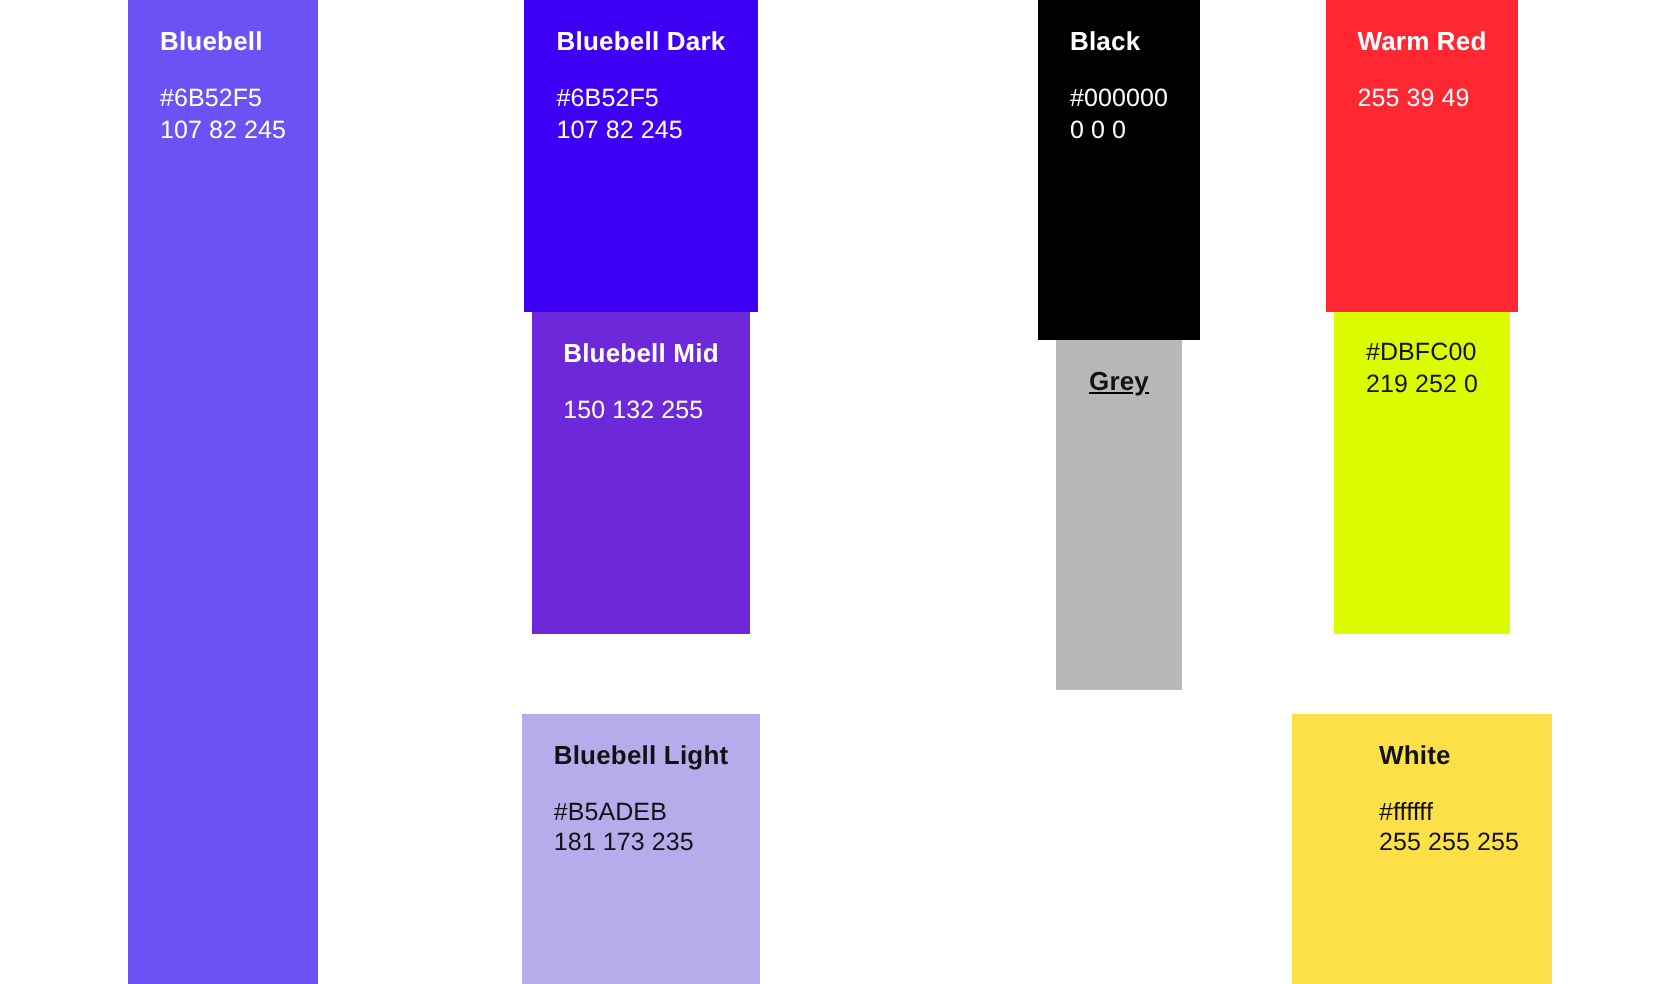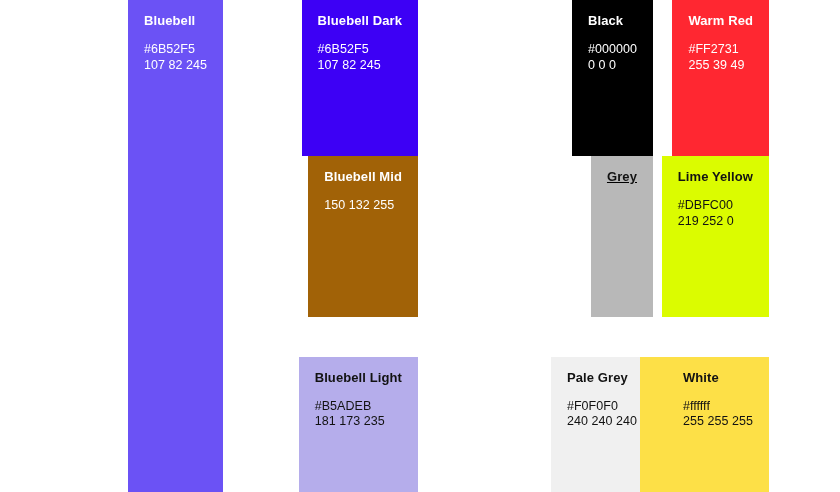--- a/index.html
+++ b/index.html
@@ -20,21 +20,21 @@
     height: 492px;
     display: flex;
     flex-direction: row;
     align-items: stretch;
   }
 
   
   .col {
     display: flex;
     flex-direction: column;
-    align-items: flex-end;
+    align-items: center;
     box-sizing: border-box;
   }
   .col-1 { width: 223px; }
   .col-2 { width: 195px; }
   .col-3 { width: 235px; padding-left: 48px; }
   .col-4 { width: 116px; border-radius: 30px; }
 
   
   .swatch {
     box-sizing: border-box;
@@ -89,21 +89,21 @@
   </div>
 
   <div class="col col-2">
     <div class="swatch swatch-row-1 tone-light" style="background-color: rgb(61, 0, 245);">
       <div class="swatch-name">Bluebell Dark</div>
       <div class="swatch-values">
         <span class="swatch-hex">#6B52F5</span>
         <span class="swatch-rgb">107 82 245</span>
       </div>
     </div>
-    <div class="swatch swatch-row-2 tone-light" style="background-color: #a16207;">
+    <div class="swatch swatch-row-2 tone-light" style="background-color: #6d28d9;">
       <div class="swatch-name">Bluebell Mid</div>
       <div class="swatch-values">
         <span class="swatch-rgb">150 132 255</span>
       </div>
     </div>
     <div class="swatch swatch-row-3 tone-dark" style="background-color: rgb(181, 173, 235);">
       <div class="swatch-name">Bluebell Light</div>
       <div class="swatch-values">
         <span class="swatch-hex">#B5ADEB</span>
         <span class="swatch-rgb">181 173 235</span>
@@ -115,39 +115,30 @@
     <div class="swatch swatch-row-1 tone-light" style="background-color: rgb(0, 0, 0);">
       <div class="swatch-name">Black</div>
       <div class="swatch-values">
         <span class="swatch-hex">#000000</span>
         <span class="swatch-rgb">0 0 0</span>
       </div>
     </div>
     <div class="swatch swatch-row-2 tone-dark" style="background-color: rgb(184, 184, 184); text-decoration: underline;">
       <div class="swatch-name">Grey</div>
     </div>
-    <div class="swatch swatch-row-3 tone-dark" style="background-color: rgb(240, 240, 240);">
-      <div class="swatch-name">Pale Grey</div>
-      <div class="swatch-values">
-        <span class="swatch-hex">#F0F0F0</span>
-        <span class="swatch-rgb">240 240 240</span>
-      </div>
-    </div>
   </div>
 
   <div class="col col-4">
     <div class="swatch swatch-row-1 tone-light" style="background-color: rgb(255, 39, 49);">
       <div class="swatch-name">Warm Red</div>
       <div class="swatch-values">
-        <span class="swatch-hex">#FF2731</span>
         <span class="swatch-rgb">255 39 49</span>
       </div>
     </div>
     <div class="swatch swatch-row-2 tone-dark" style="background-color: rgb(219, 252, 0);">
-      <div class="swatch-name">Lime Yellow</div>
       <div class="swatch-values">
         <span class="swatch-hex">#DBFC00</span>
         <span class="swatch-rgb">219 252 0</span>
       </div>
     </div>
     <div class="swatch swatch-row-3 tone-dark" style="background-color: #fde047; padding-left: 43px;">
       <div class="swatch-name">White</div>
       <div class="swatch-values">
         <span class="swatch-hex">#ffffff</span>
         <span class="swatch-rgb">255 255 255</span>

